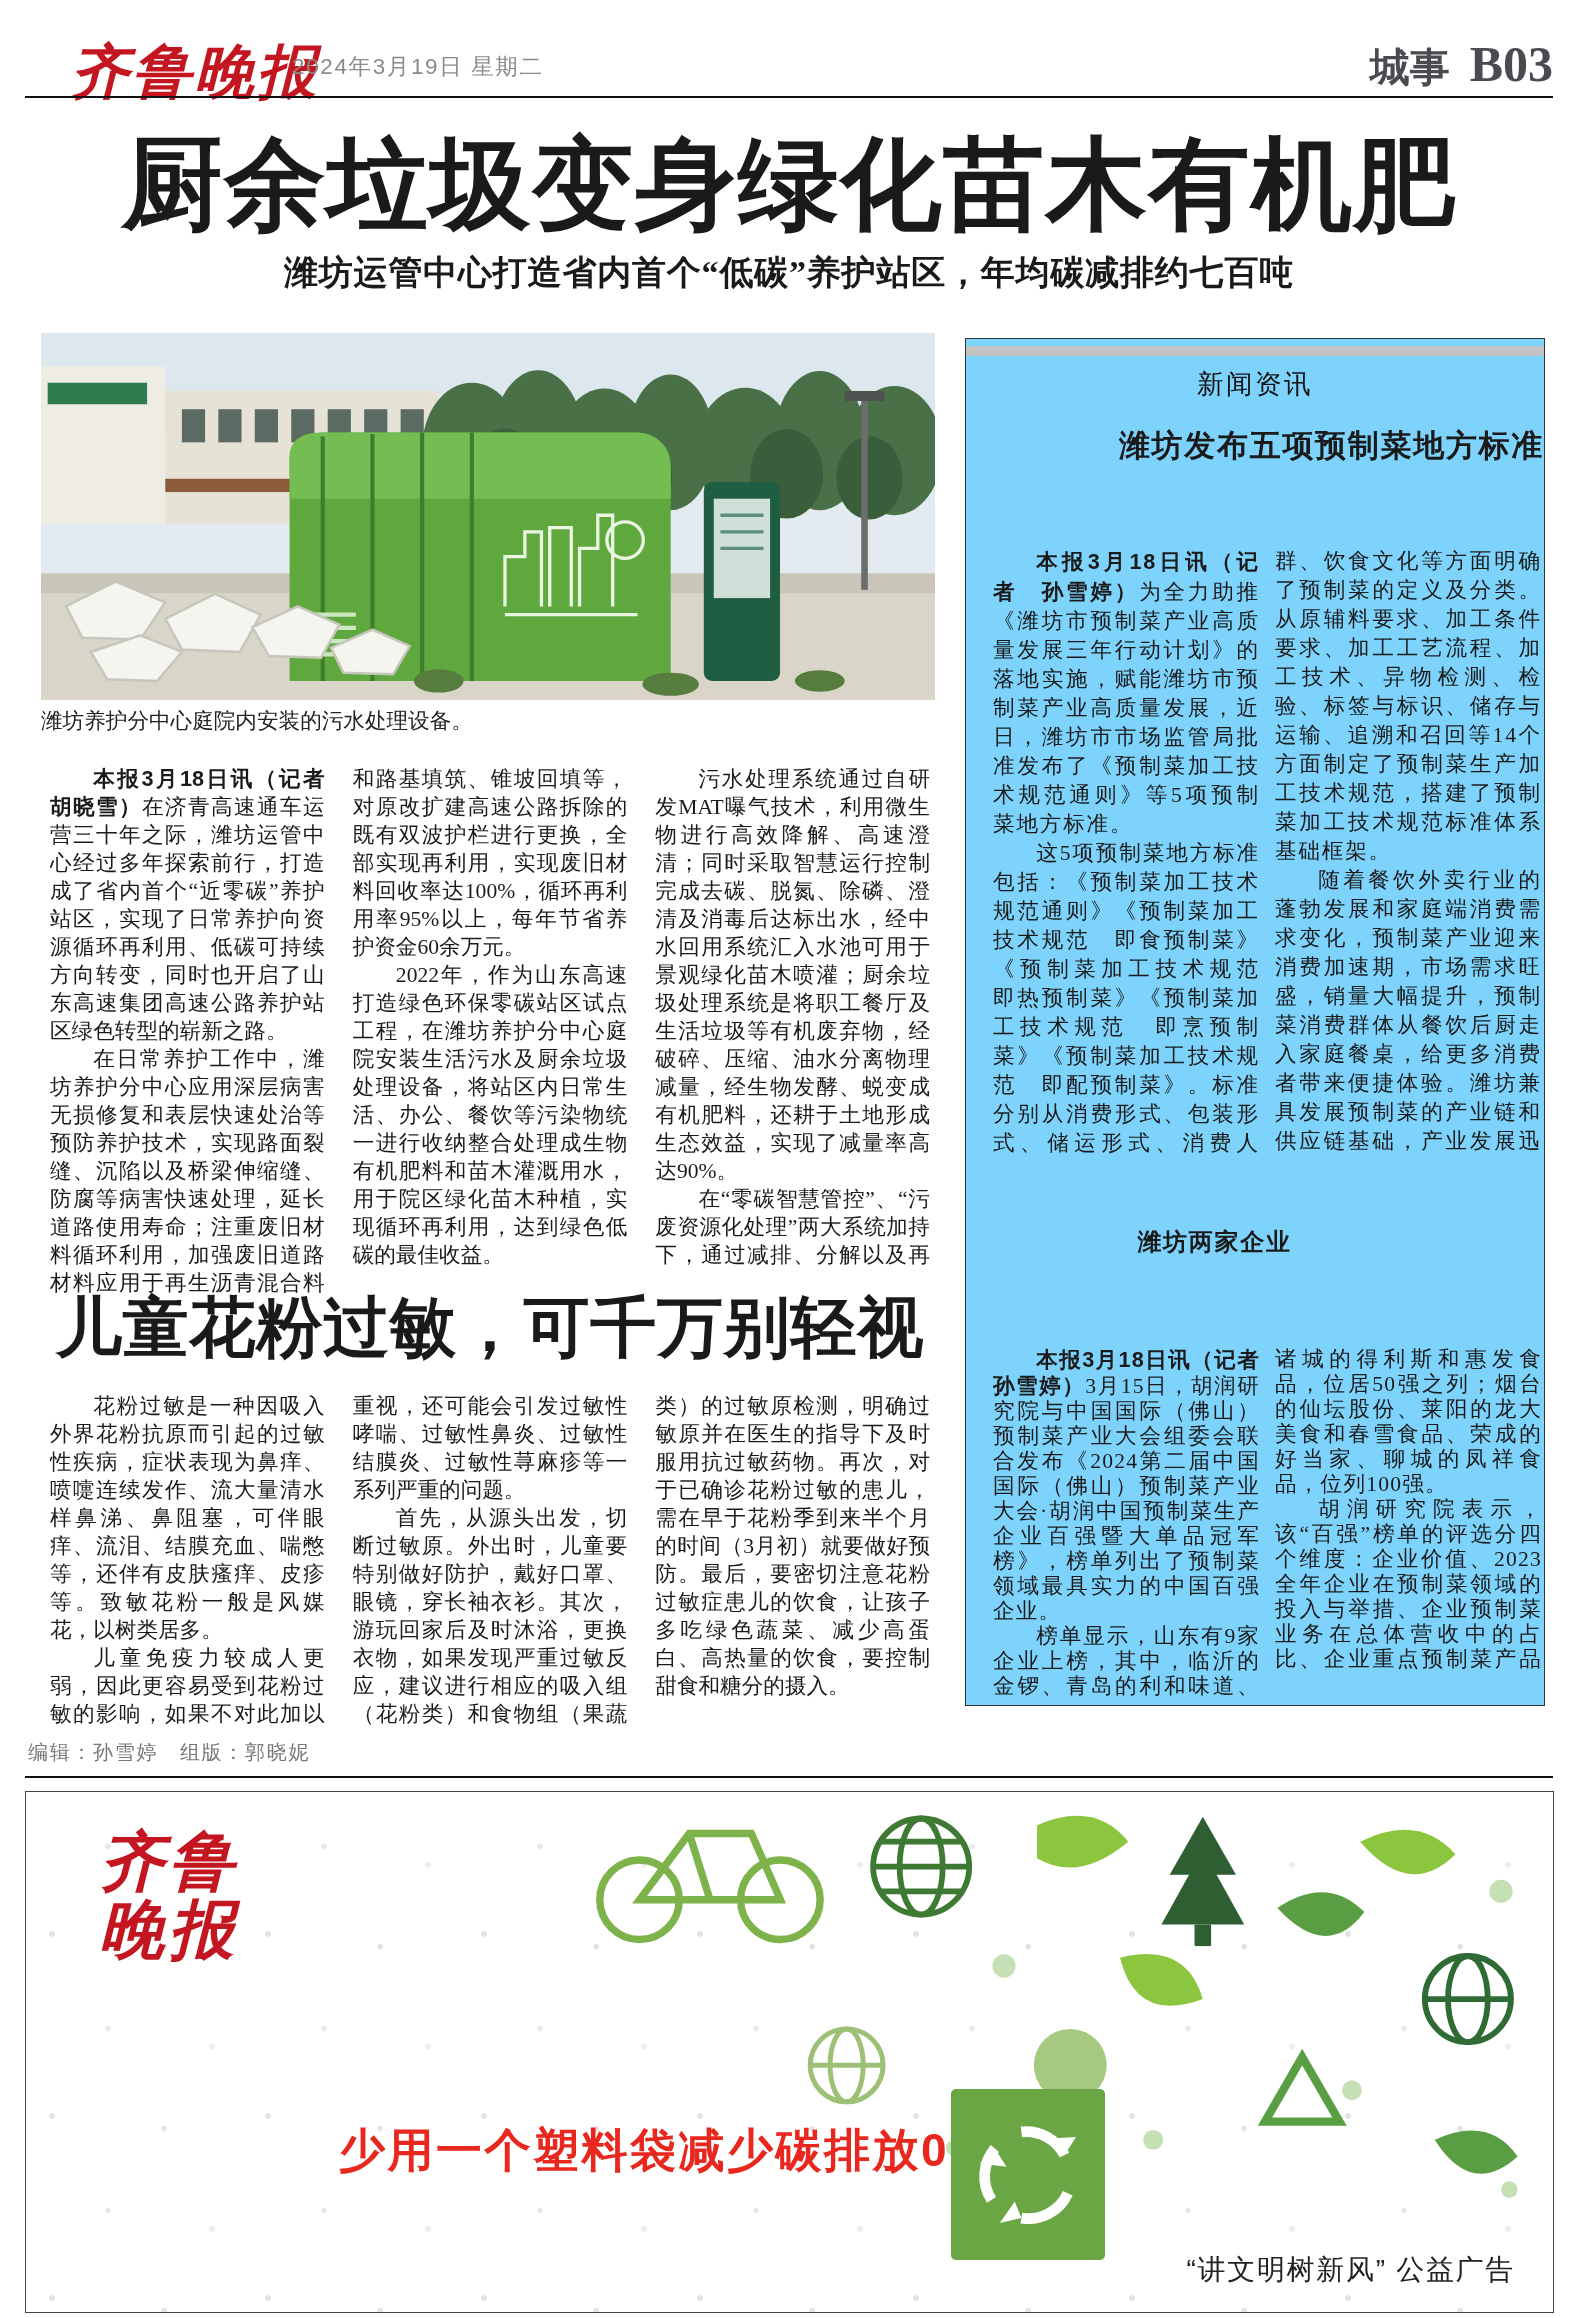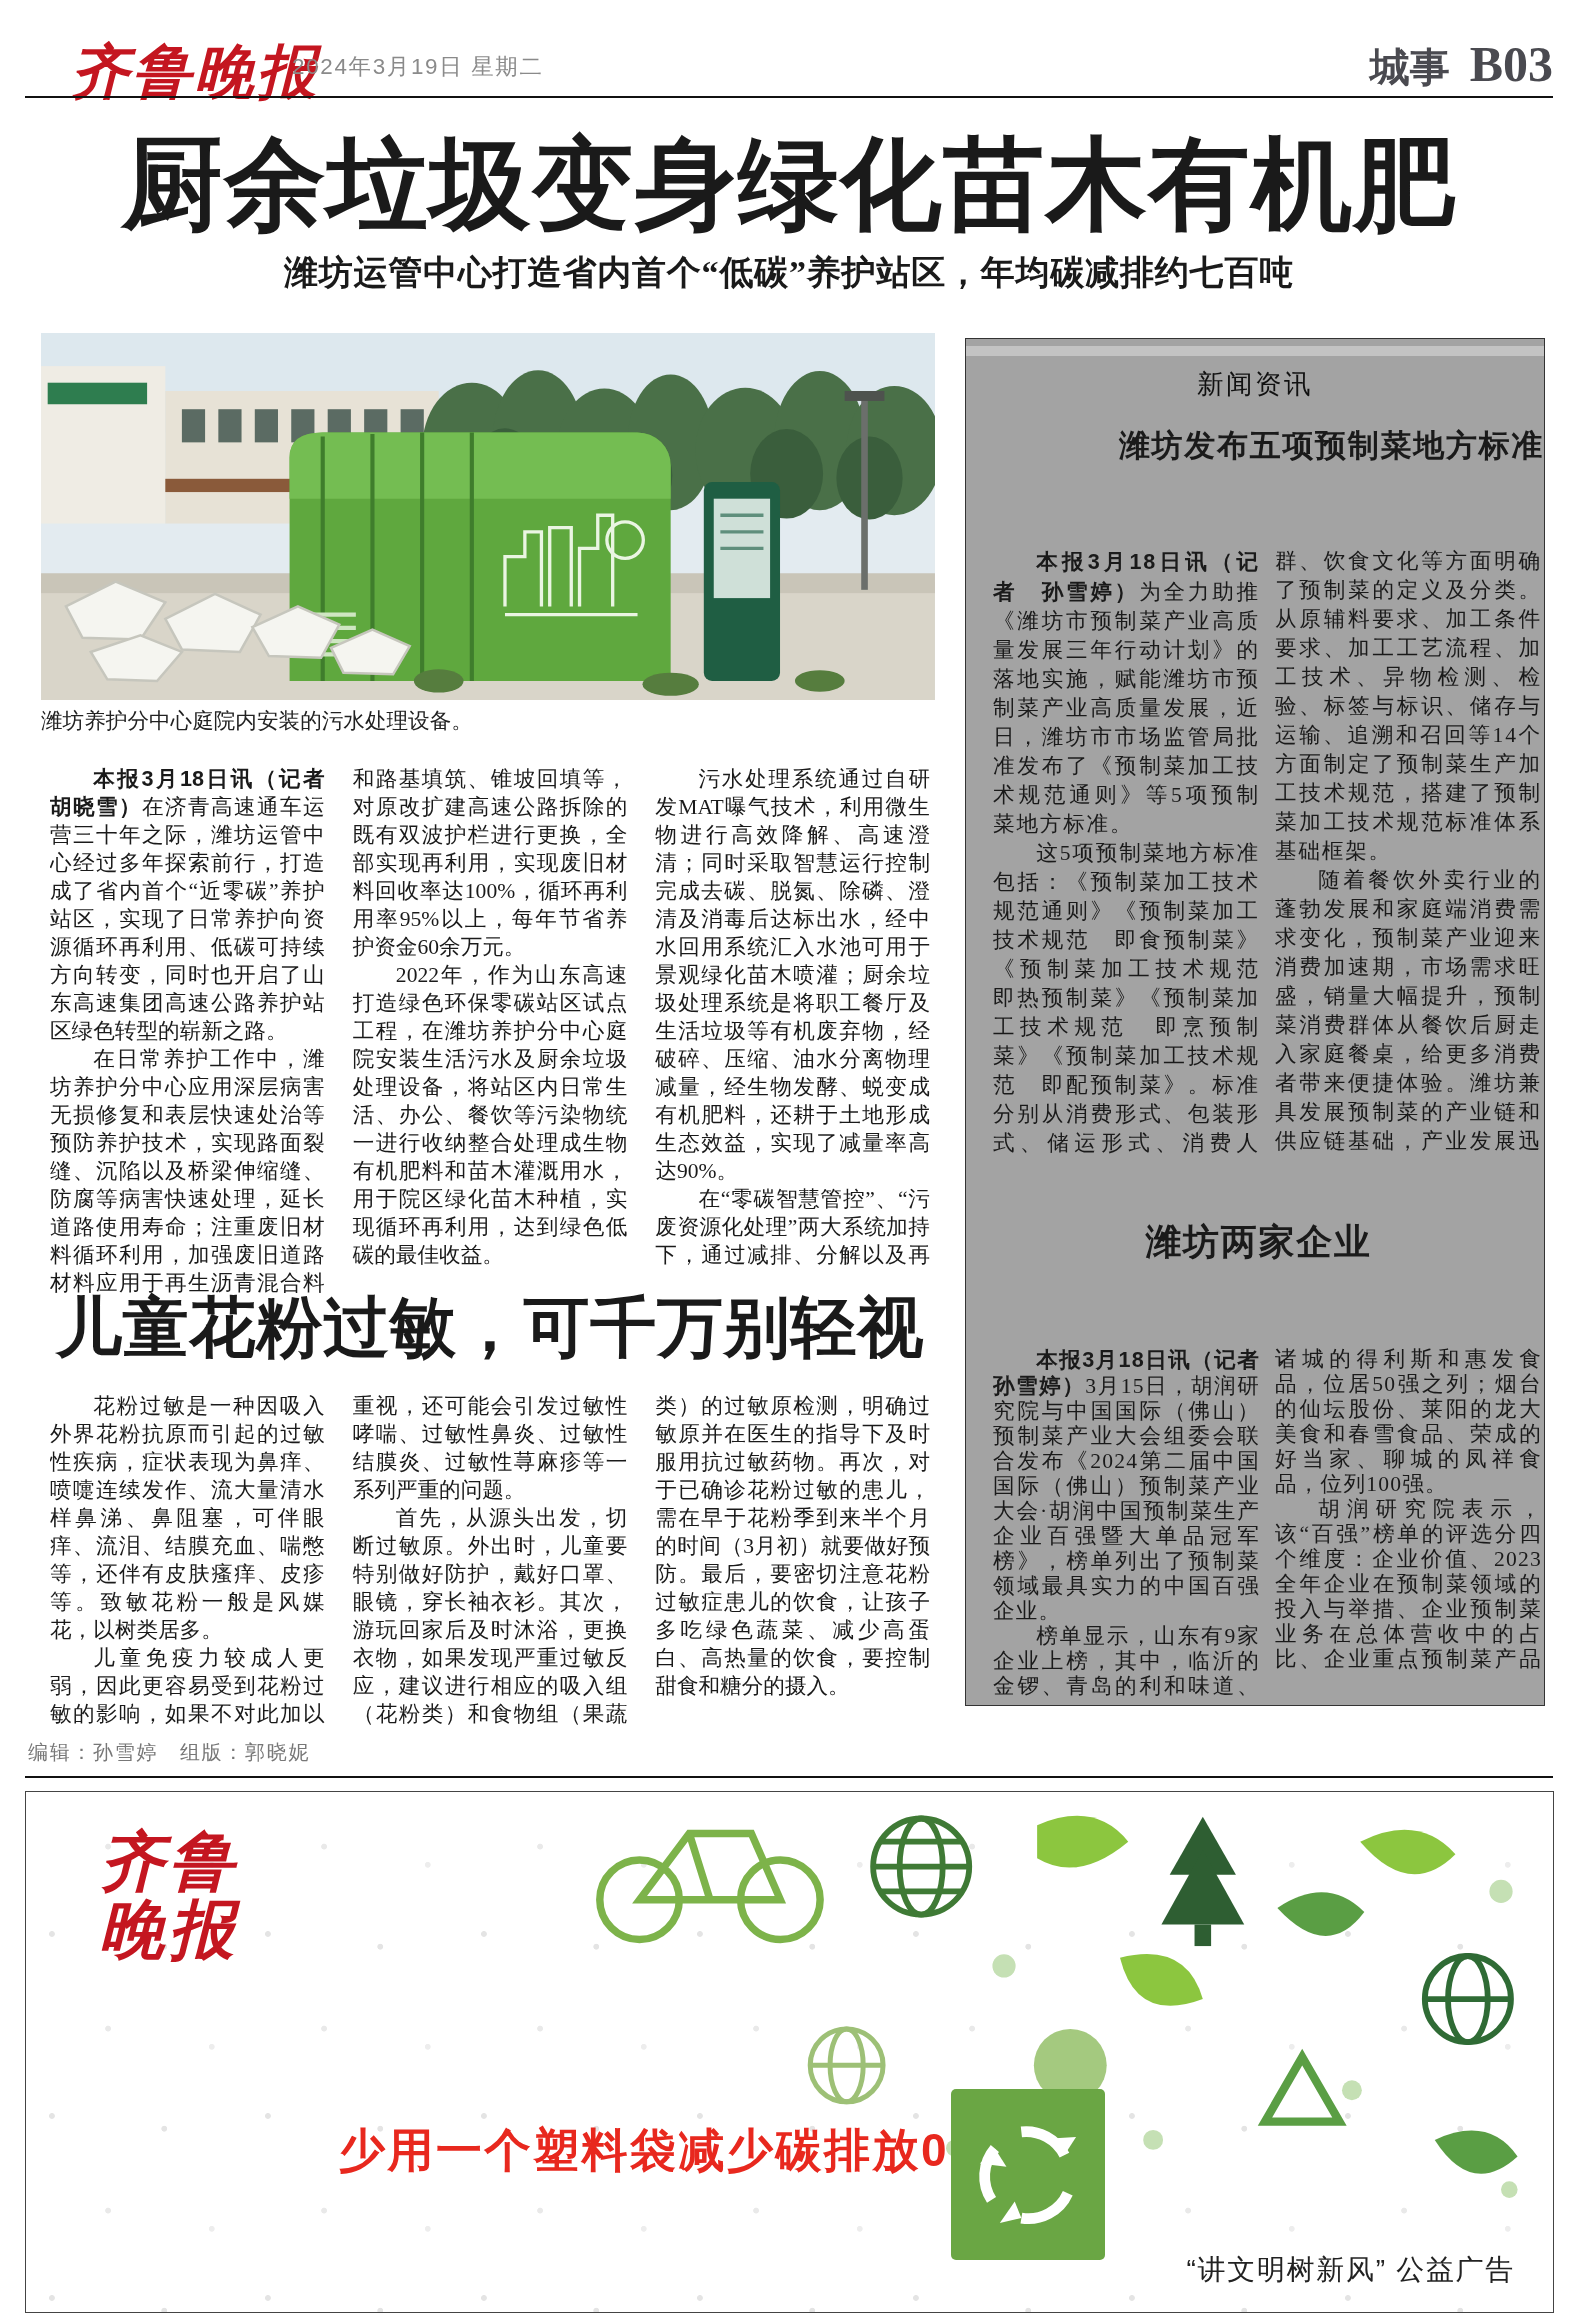--- a/index.html
+++ b/index.html
@@ -31,30 +31,30 @@
             column-gap:28px;column-fill:auto;overflow:hidden;margin-top:16px;}
   .art-body p{margin:0;text-indent:2em;}
   .art-body p b{font-family:"Liberation Sans",sans-serif;font-weight:bold;}
   #a1-body{left:50px;top:749px;width:880px;height:539px;column-count:3;}
   .headline2{position:absolute;left:50px;top:1283px;width:880px;text-align:center;
              font-size:66px;font-weight:bold;letter-spacing:0.8px;white-space:nowrap;}
   #a2-body{left:50px;top:1376px;width:880px;height:338px;column-count:3;}
 
   
   .sidebar{position:absolute;left:965px;top:338px;width:580px;height:1368px;
-           border:1.7px solid #333;box-sizing:border-box;background:#a3a3a3;padding-left:12px;}
+           border:1.7px solid #333;box-sizing:border-box;background:#7dd3fc;padding-left:12px;}
   .sidebar-band{position:absolute;left:0;right:0;top:6.6px;height:10.8px;background:#c3c3c3;}
   .sidebar-tag{position:absolute;left:0;right:0;top:26.5px;text-align:center;font-size:26.5px;
                font-family:"Liberation Sans",sans-serif;color:#111;letter-spacing:2.5px;}
   .sb-h1{position:absolute;left:0;right:0;top:86px;text-align:right;font-size:31px;
          font-weight:bold;letter-spacing:1.7px;white-space:nowrap;}
   #sb1-body{left:993px;top:531px;width:549px;height:632px;column-count:2;column-gap:15px;
             font-size:21.6px;line-height:29px;letter-spacing:1.8px;}
   .sb-h2{position:absolute;left:965px;top:1217px;width:499px;text-align:center;
-         font-size:36px;font-weight:bold;line-height:51px;letter-spacing:1.7px;padding-left:44px;}
+         font-size:24px;font-weight:bold;line-height:51px;letter-spacing:1.7px;}
   #sb2-body{left:993px;top:1331px;width:549px;height:368px;column-count:2;column-gap:15px;
             font-size:21.6px;line-height:25px;letter-spacing:1.2px;}
 
   
   .editors{position:absolute;left:28px;top:1739px;font-size:20px;color:#777;
            font-family:"Liberation Sans",sans-serif;letter-spacing:1.7px;}
   .footer-rule{position:absolute;left:25px;right:25px;top:1776px;height:1.7px;background:#111;}
 
   .ad{position:absolute;left:25px;top:1791px;width:1529px;height:522px;border:1.7px solid #444;
       box-sizing:border-box;background:

